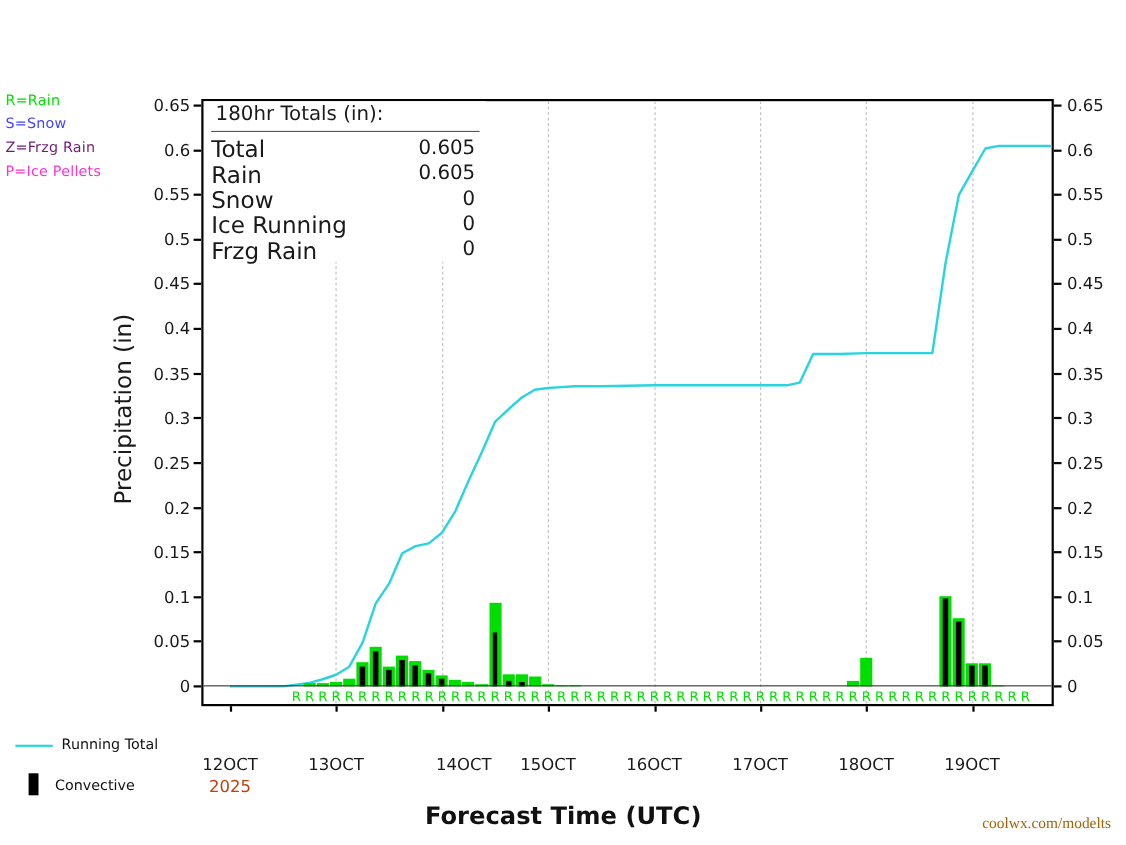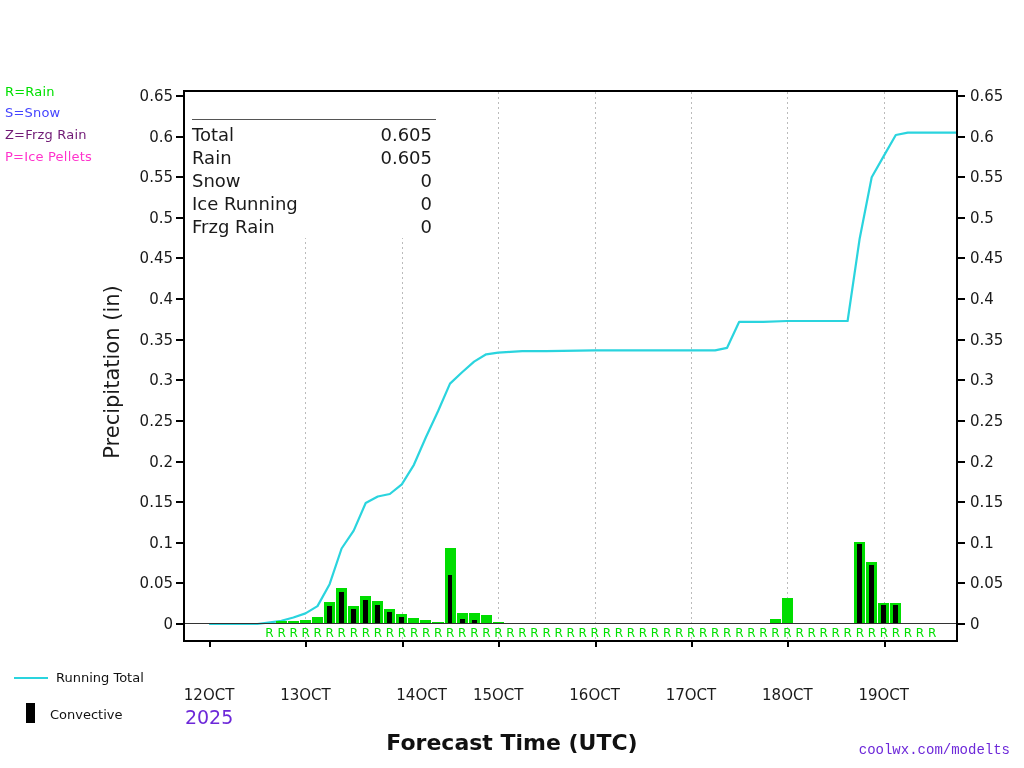--- a/index.html
+++ b/index.html
@@ -15,52 +15,52 @@
   .ptype.z{top:127px;color:#701a75;}
   .ptype.p{top:149px;color:#ff33cc;}
 
   .ylabel{position:absolute;left:-18px;top:360px;width:260px;text-align:center;
           transform:rotate(-90deg);transform-origin:center center;
           font-size:21px;color:#1a1a1a;font-family:"DejaVu Sans",sans-serif;}
 
   .xlabel{position:absolute;left:0;top:730px;width:1024px;text-align:center;
           font-size:22px;font-weight:bold;color:#111;font-family:"DejaVu Sans",sans-serif;}
 
-  .wm{position:absolute;right:14px;top:742px;font-size:14px;color:#6d28d9;
-      font-family:Liberation Mono, monospace;}
+  .wm{position:absolute;right:14px;top:742px;font-size:14px;color:#a16207;
+      font-family:Liberation Serif, serif;}
 
   .plot{position:absolute;left:183px;top:90px;width:775px;height:552px;
         border:2px solid #000;box-sizing:border-box;background:#fff;}
 
   .ytick{position:absolute;font-size:15px;color:#1a1a1a;white-space:nowrap;}
   .ytick.l{text-align:right;}
   .ytick.r{text-align:left;}
   .tickmark{position:absolute;background:#000;}
 
   .xtl{position:absolute;font-size:15px;color:#1a1a1a;text-align:center;white-space:nowrap;}
-  .yr2025{position:absolute;font-size:19px;color:#6d28d9;text-align:center;white-space:nowrap;}
+  .yr2025{position:absolute;font-size:15px;color:#c2410c;text-align:center;white-space:nowrap;}
 
   .vgrid{position:absolute;top:0;width:1px;height:100%;
          background-image:linear-gradient(to bottom,#bbb 50%,rgba(255,255,255,0) 0%);
          background-size:1px 5px;background-repeat:repeat-y;}
 
   .bar{position:absolute;bottom:0;background:#00dd00;}
   .conv{position:absolute;bottom:0;background:#000;}
 
   .ptletter{position:absolute;font-size:12px;color:#00e000;font-family:"DejaVu Sans",sans-serif;
             line-height:12px;}
 
   .legitem{position:absolute;font-size:13px;color:#111;font-family:"DejaVu Sans",sans-serif;}
   .legline{position:absolute;height:2px;background:#2ad4de;}
   .legbox{position:absolute;background:#000;}
 
   .totbox{position:absolute;left:186px;top:92px;width:256px;height:146px;background:#fff;}
   .totbox .hdr{position:absolute;left:10px;top:1px;font-size:18px;color:#1a1a1a;white-space:nowrap;}
   .totbox .uline{position:absolute;left:6px;top:27px;width:244px;height:1px;background:#555;}
-  .totrow{position:absolute;left:6px;font-size:18px;color:#1a1a1a;white-space:nowrap;}
+  .totrow{position:absolute;left:6px;font-size:21px;color:#1a1a1a;white-space:nowrap;}
   .totval{position:absolute;left:150px;width:96px;text-align:right;font-size:18px;color:#1a1a1a;}
 </style>
 </head>
 <body>
 
 <div id="root">
 
 
   <div class="ptype r">R=Rain</div>
   <div class="ptype s">S=Snow</div>
@@ -263,20 +263,21 @@
         <div class="ptletter" style="left: 682.672px; top: 535px; color: rgb(0, 224, 0);">R</div>
         <div class="ptletter" style="left: 694.719px; top: 535px; color: rgb(0, 224, 0);">R</div>
         <div class="ptletter" style="left: 706.766px; top: 535px; color: rgb(0, 224, 0);">R</div>
         <div class="ptletter" style="left: 718.812px; top: 535px; color: rgb(0, 224, 0);">R</div>
         <div class="ptletter" style="left: 730.859px; top: 535px; color: rgb(0, 224, 0);">R</div>
         <div class="ptletter" style="left: 742.906px; top: 535px; color: rgb(0, 224, 0);">R</div>
       </div>
   </div>
 
   <div class="totbox">
+    <div class="hdr">180hr Totals (in):</div>
     <div class="uline"></div>
     <div id="totrows">
         <div class="totrow" style="top: 32px;">Total</div>
         <div class="totval" style="top: 32px;">0.605</div>
         <div class="totrow" style="top: 55px;">Rain</div>
         <div class="totval" style="top: 55px;">0.605</div>
         <div class="totrow" style="top: 78px;">Snow</div>
         <div class="totval" style="top: 78px;">0</div>
         <div class="totrow" style="top: 101px;">Ice Running</div>
         <div class="totval" style="top: 101px;">0</div>

